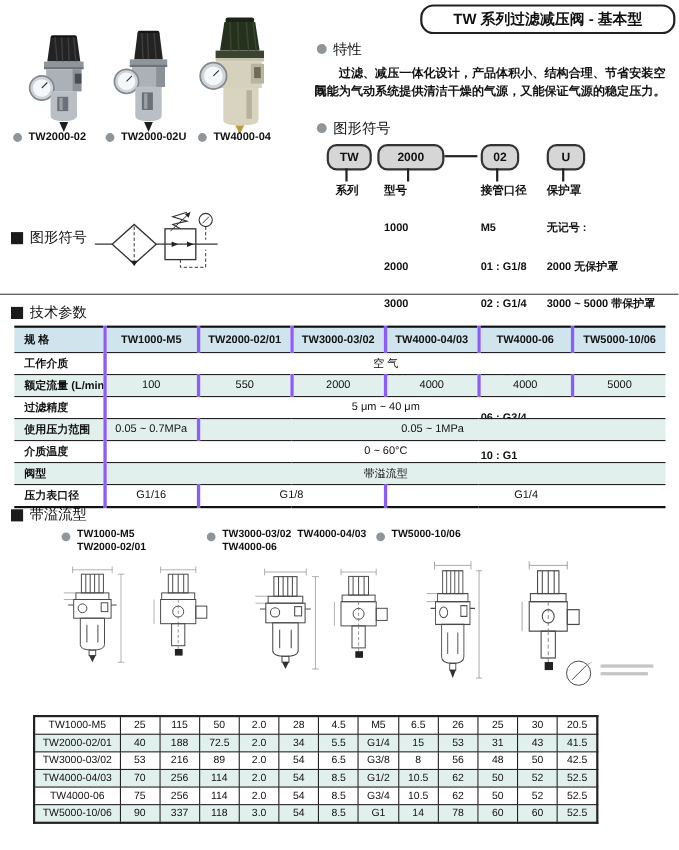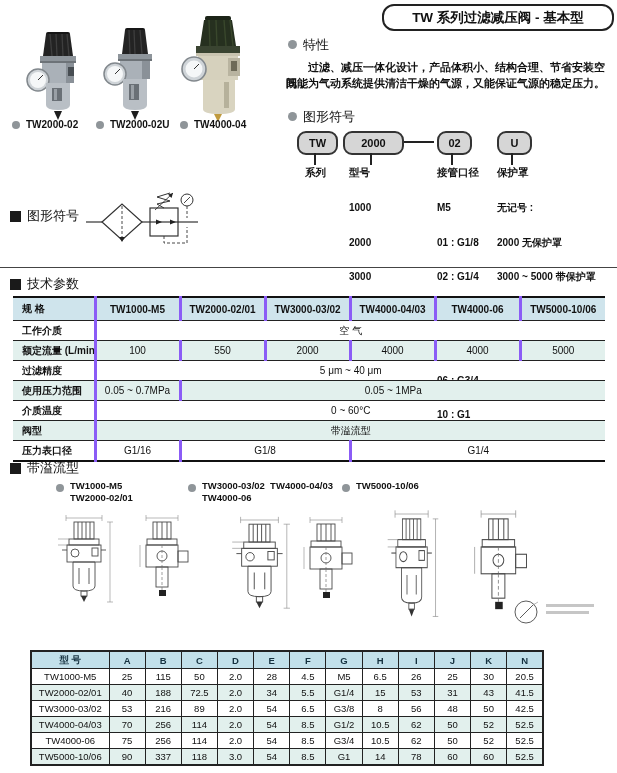--- a/index.html
+++ b/index.html
@@ -371,35 +371,20 @@
         <col>
         <col>
         <col>
         <col>
         <col>
         <col>
         <col>
         <col>
       </colgroup>
     <tbody>
-        <tr>
-      <th>型 号</th>
-      <th>A</th>
-      <th>B</th>
-      <th>C</th>
-      <th>D</th>
-      <th>E</th>
-      <th>F</th>
-      <th>G</th>
-      <th>H</th>
-      <th>I</th>
-      <th>J</th>
-      <th>K</th>
-      <th>N</th>
-    </tr>
     <tr>
       <td>TW1000-M5</td>
       <td>25</td>
       <td>115</td>
       <td>50</td>
       <td>2.0</td>
       <td>28</td>
       <td>4.5</td>
       <td>M5</td>
       <td>6.5</td>

